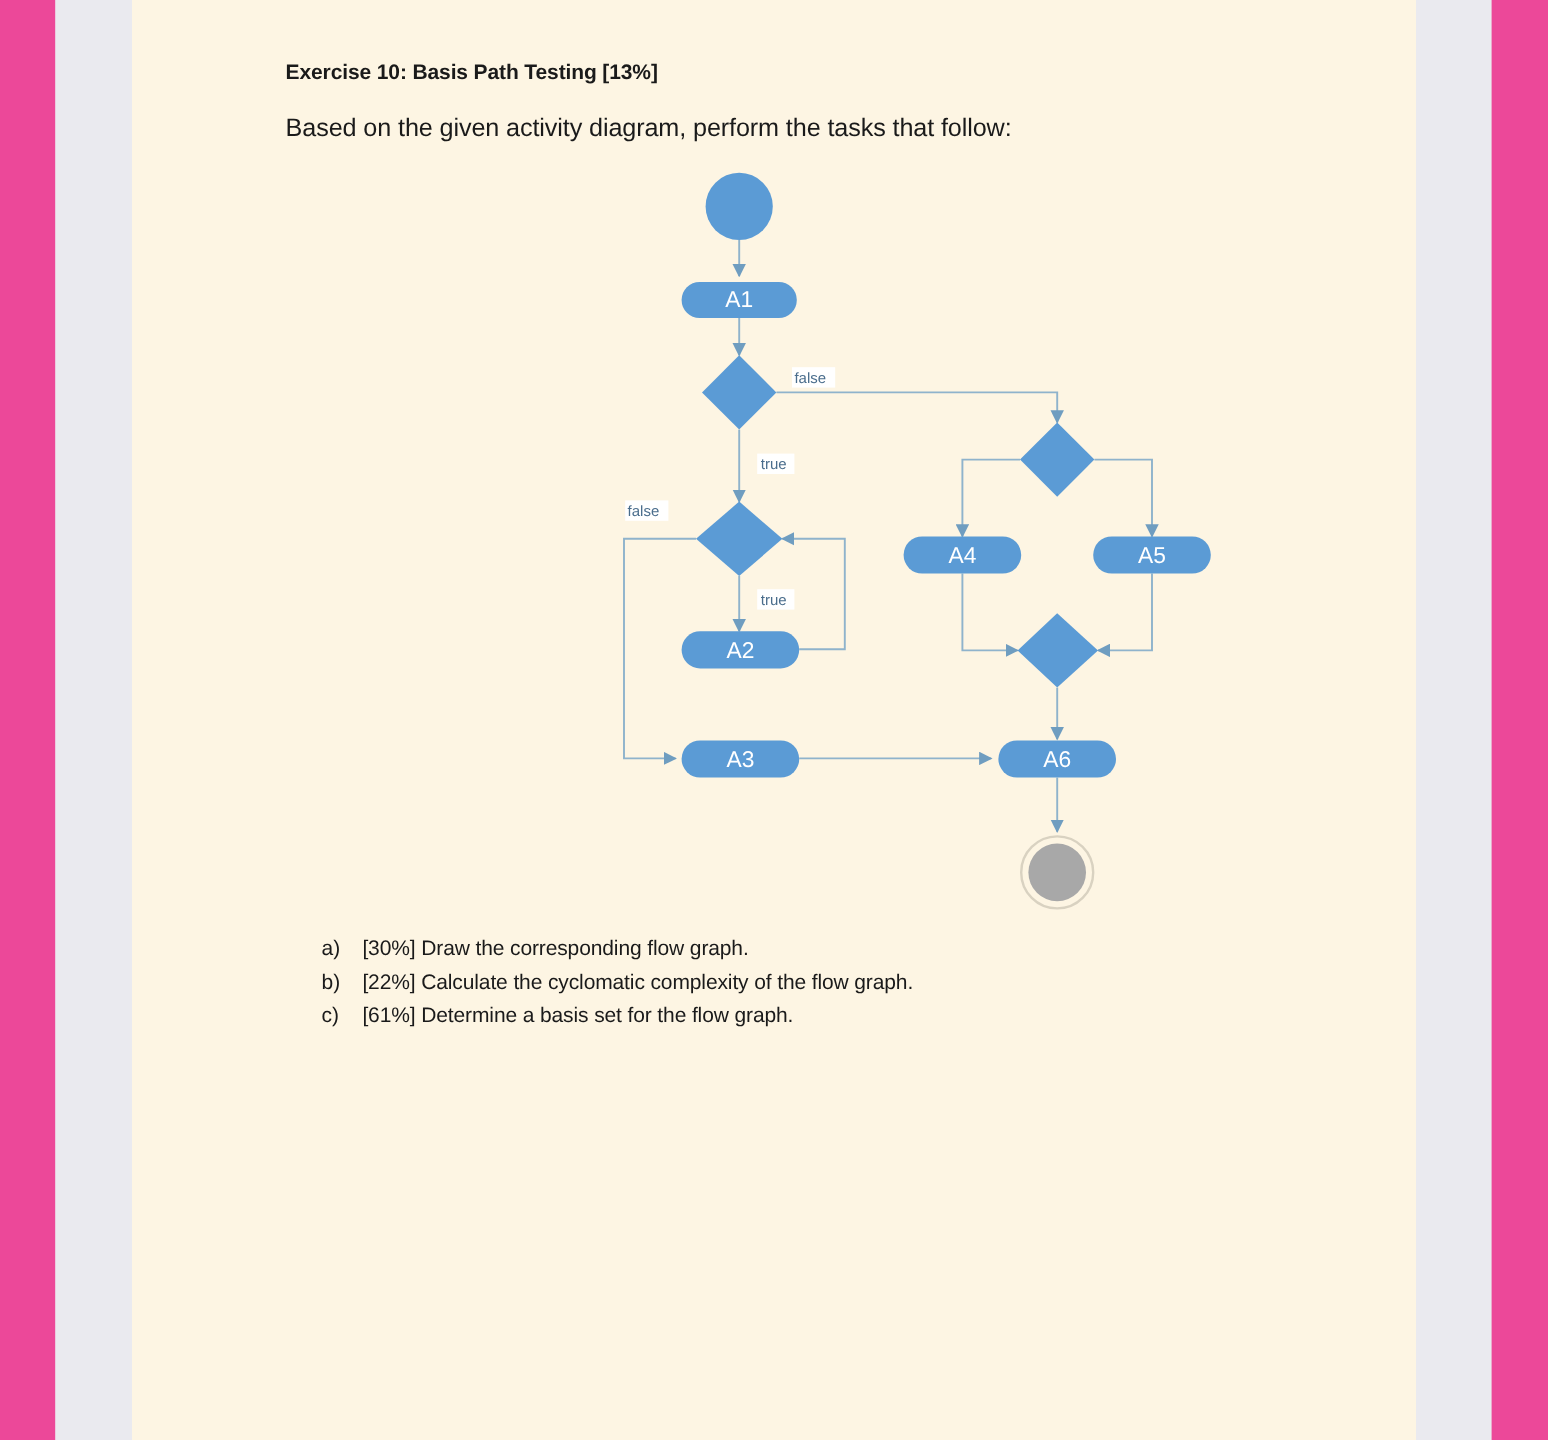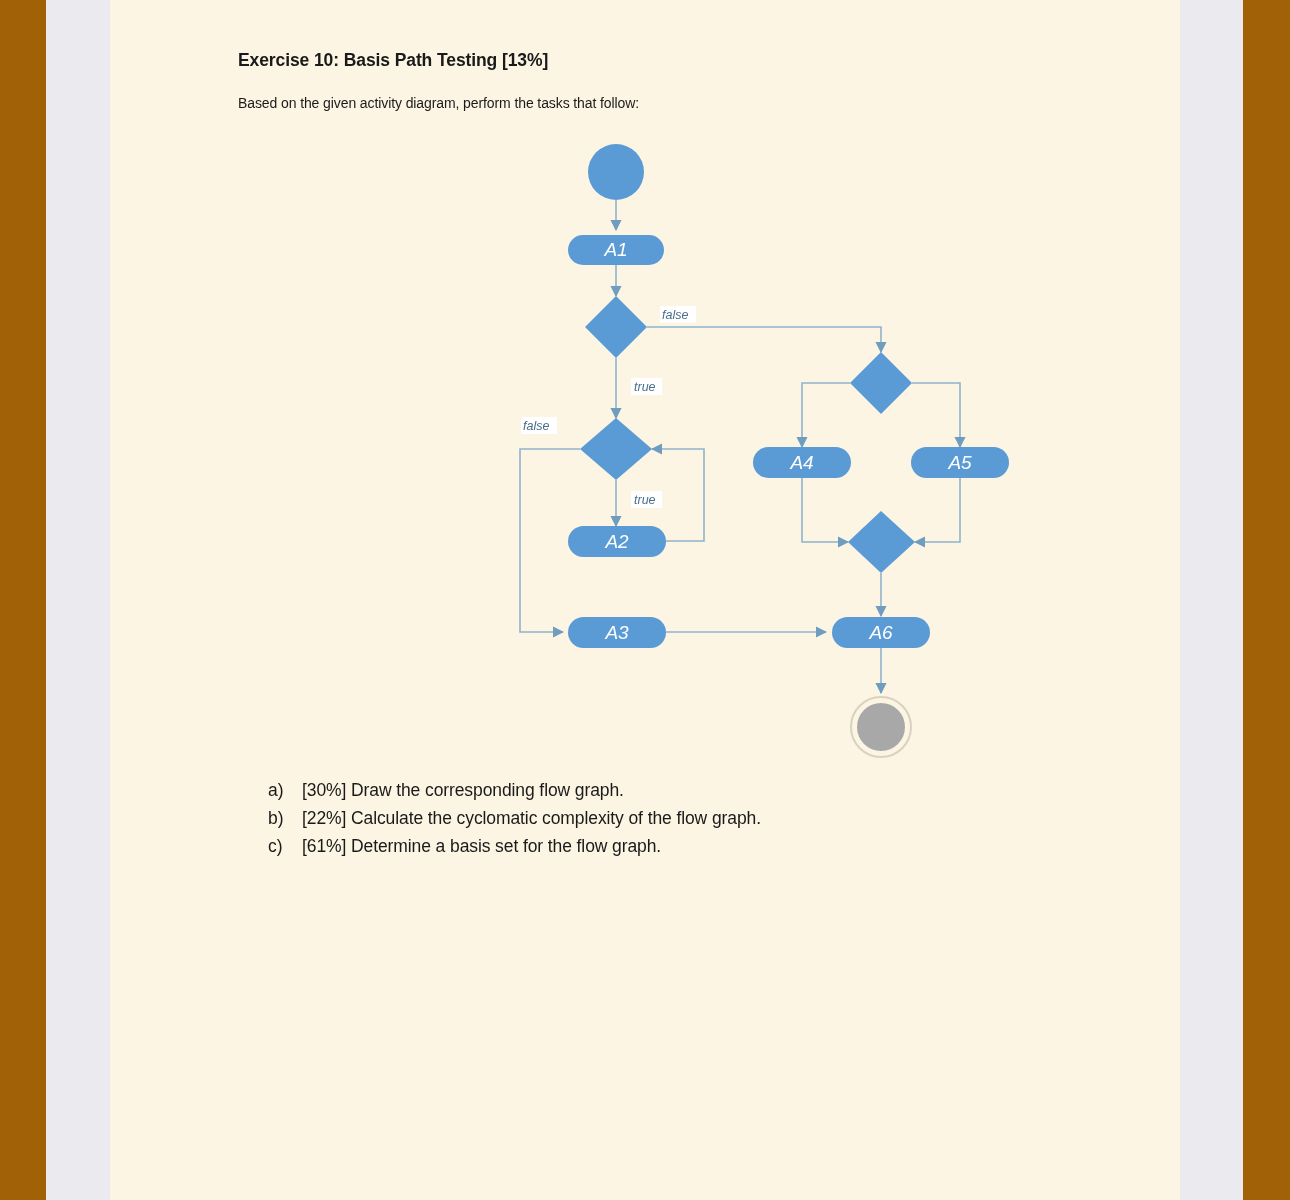--- a/index.html
+++ b/index.html
@@ -10,21 +10,21 @@
   body {
     width: 1290px;
     height: 1200px;
     overflow: hidden;
     font-family: "Liberation Sans", sans-serif;
   }
   #canvas {
     position: relative;
     width: 1290px;
     height: 1200px;
-    background: #a16207;
+    background: #ec4899;
   }
   
   .band-gray-left {
     position: absolute;
     left: 46px; top: 0;
     width: 64px; height: 1200px;
     background: #eaeaef;
   }
   .band-gray-right {
     position: absolute;
@@ -48,21 +48,21 @@
     left: 128px; top: 50px;
     font-size: 17.5px;
     font-weight: bold;
     color: #1a1a1a;
     letter-spacing: -0.1px;
     white-space: nowrap;
   }
   .ex-intro {
     position: absolute;
     left: 128px; top: 95px;
-    font-size: 14px;
+    font-size: 21px;
     color: #1a1a1a;
     letter-spacing: -0.1px;
     white-space: nowrap;
   }
   .task-list {
     position: absolute;
     left: 158px; top: 778px;
     width: 800px;
   }
   .task-row {
@@ -79,21 +79,20 @@
     width: 34px;
     flex: 0 0 34px;
   }
   .task-text { flex: 0 0 auto; }
 
   .diagram-wrap {
     position: absolute;
     left: 128px; top: 130px;
     width: 900px;
     height: 640px;
-    font-style: italic;
   }
   svg { display: block; }
   .node-label {
     font-family: "Liberation Sans", sans-serif;
     font-size: 19px;
     fill: #ffffff;
   }
   .edge-label {
     font-family: "Liberation Sans", sans-serif;
     font-size: 12.5px;

